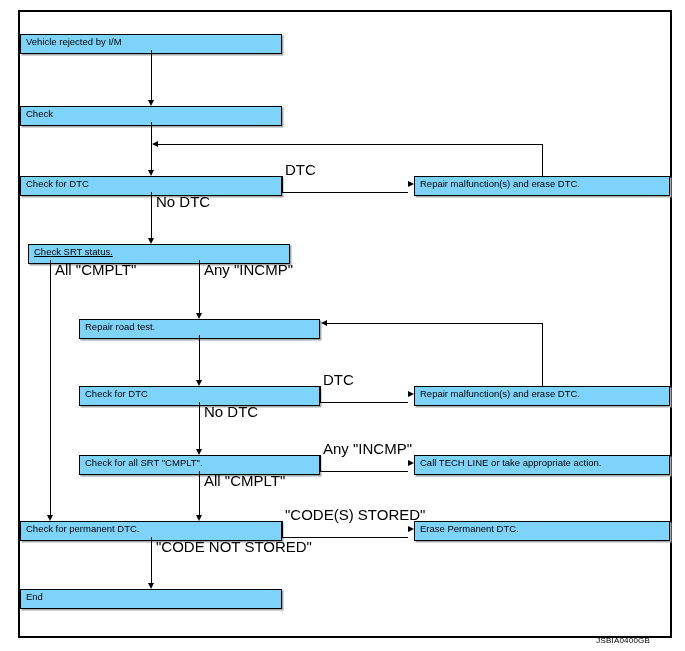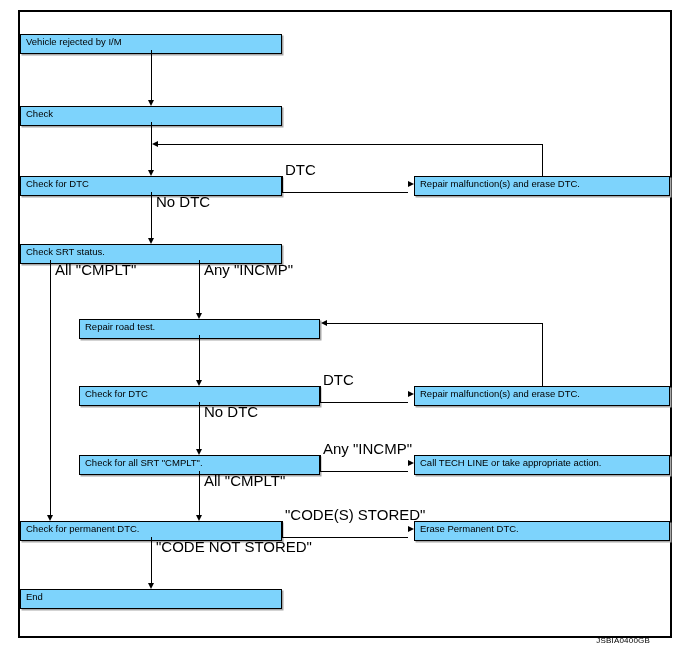--- a/index.html
+++ b/index.html
@@ -92,21 +92,21 @@
 
 <div id="page">
   <div id="frame">
 
     <div class="box" style="left:0px; top:22px; width:262px;">Vehicle rejected by I/M</div>
 
     <div class="box" style="left:0px; top:94px; width:262px;">Check</div>
 
     <div class="box" style="left:0px; top:164px; width:262px;">Check for DTC</div>
 
-    <div class="box" style="left:0px; top:232px; width:262px;">Check SRT status.</div>
+    <div class="box" style="left:8px; top:232px; width:262px;text-decoration:underline;">Check SRT status.</div>
 
     <div class="box" style="left:59px; top:307px; width:241px;">Repair road test.</div>
 
     <div class="box" style="left:59px; top:374px; width:241px;">Check for DTC</div>
 
     <div class="box" style="left:59px; top:443px; width:241px;">Check for all SRT "CMPLT".</div>
 
     <div class="box" style="left:0px; top:577px; width:262px;">End</div>
 
     <div class="box" style="left:0px; top:509px; width:262px;">Check for permanent DTC.</div>

